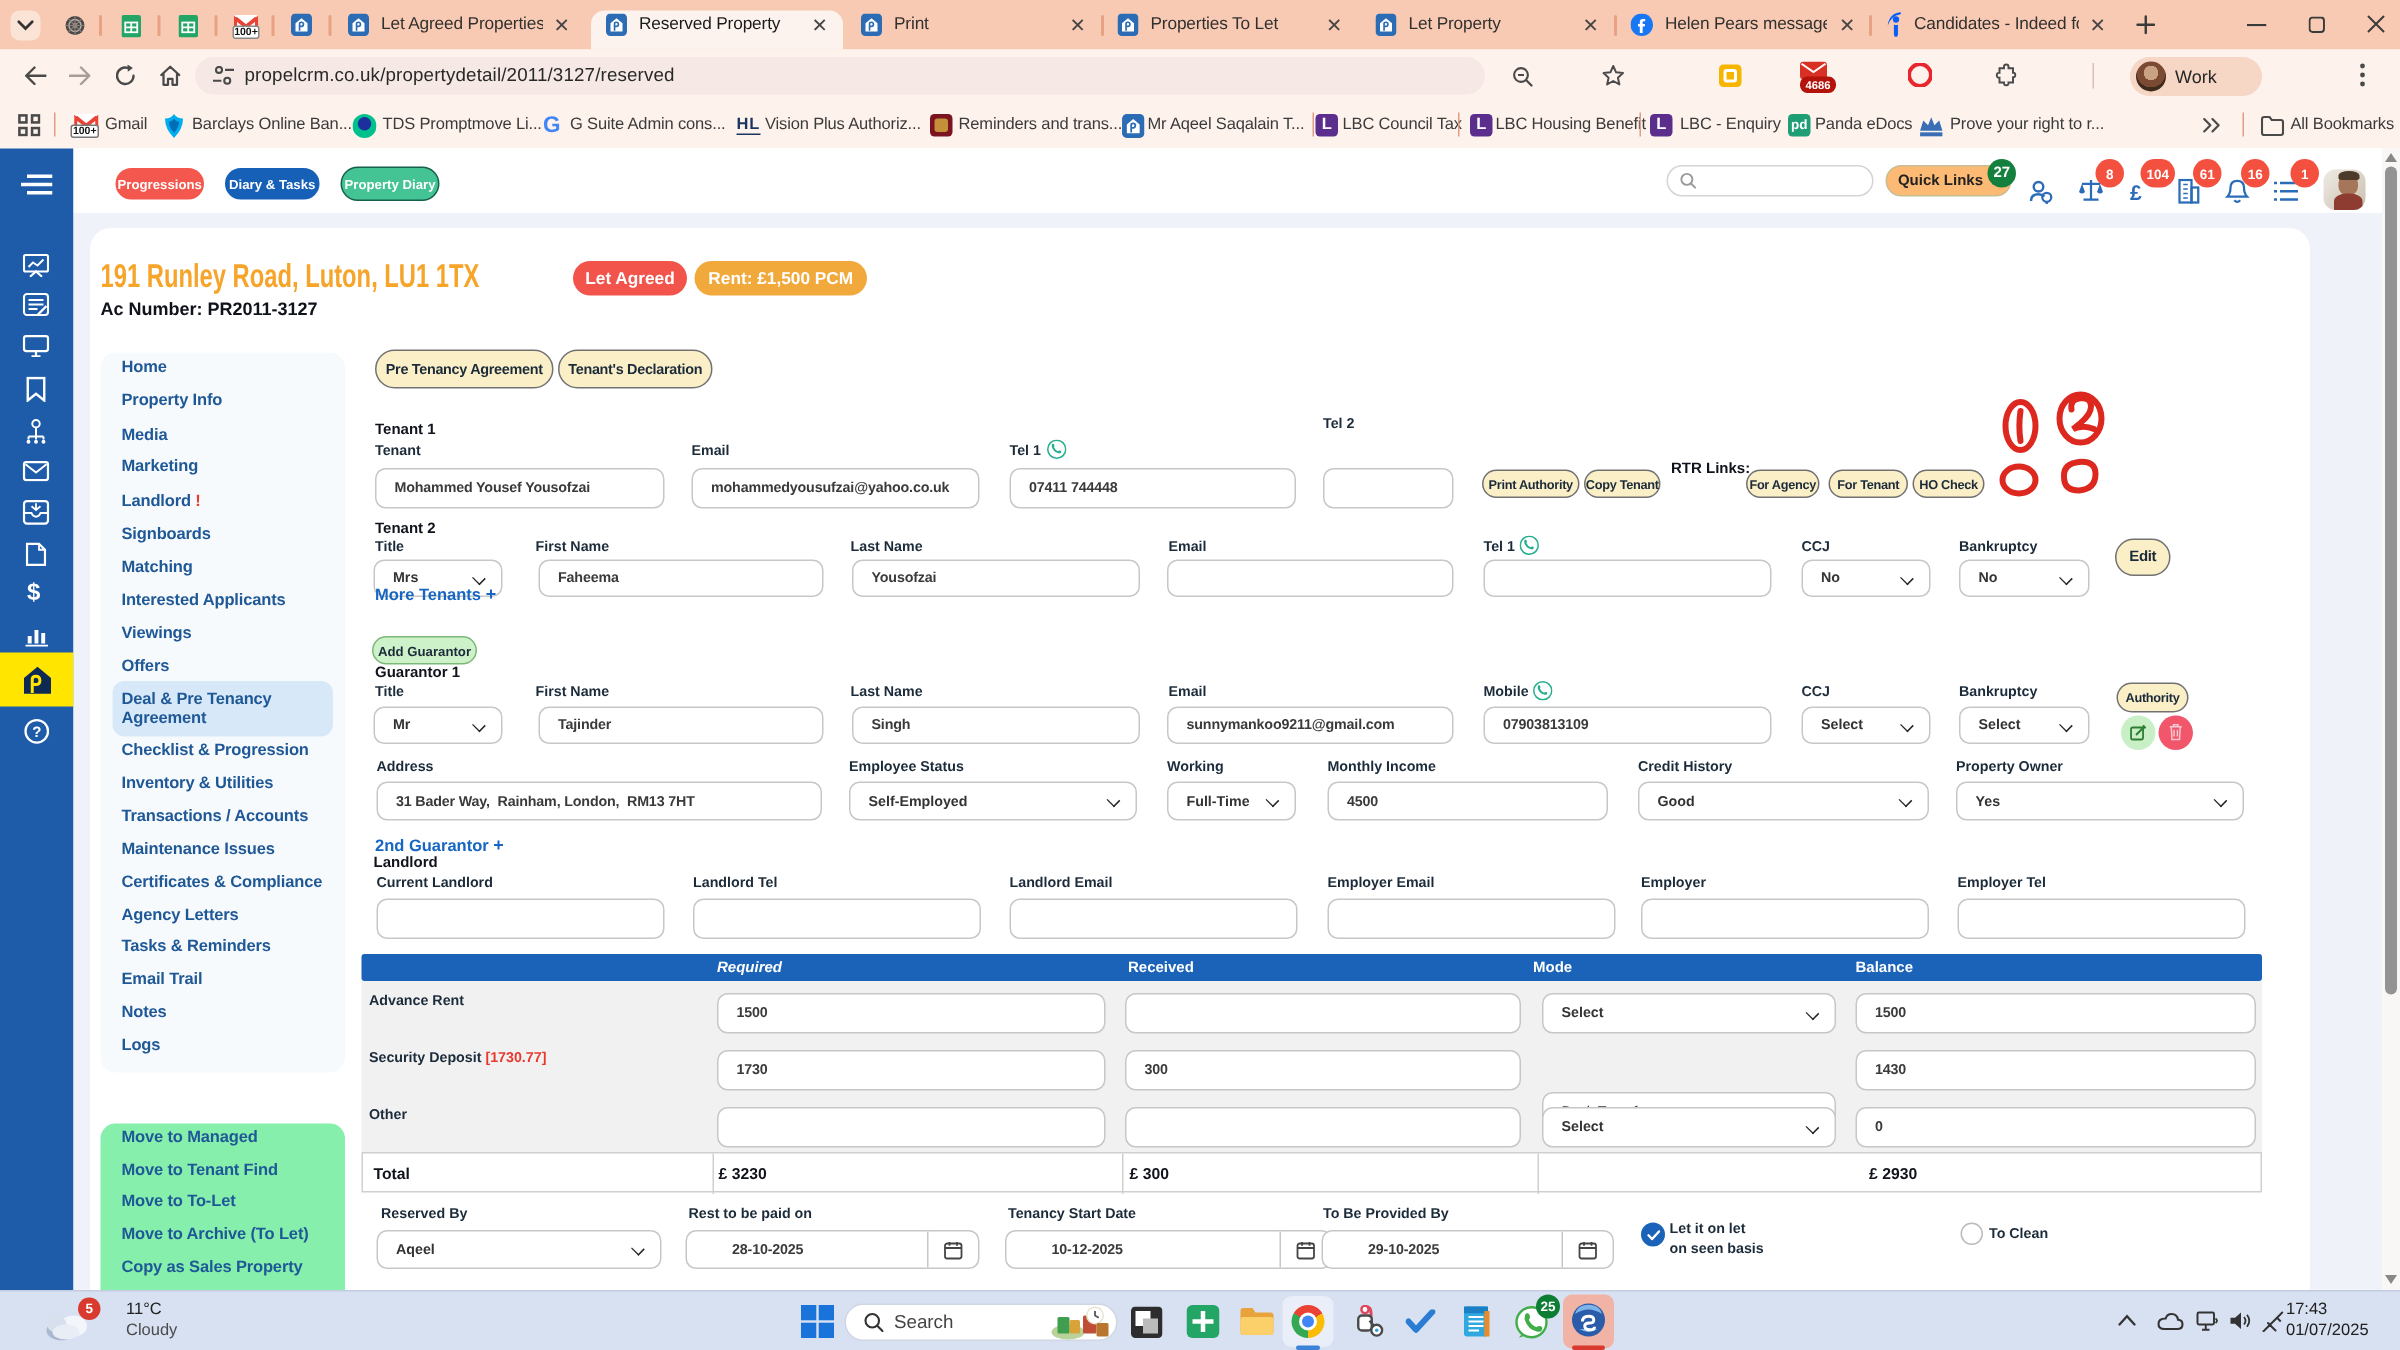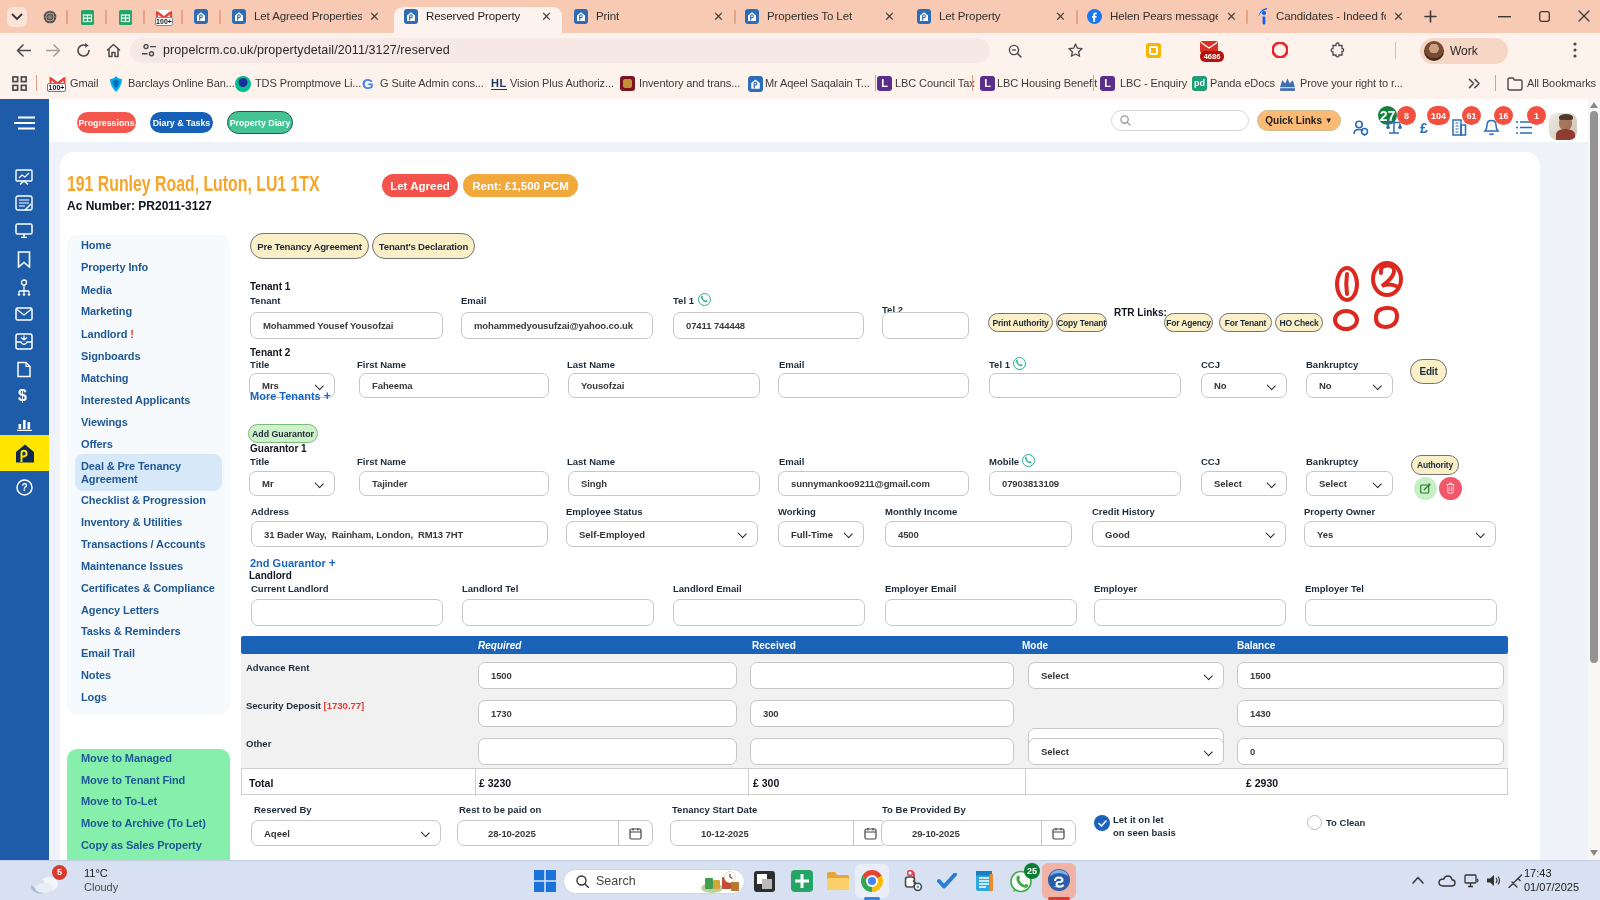--- a/index.html
+++ b/index.html
@@ -240,21 +240,21 @@
       <circle cx="8" cy="8" r="8" fill="#00c08b"></circle>
       <circle cx="8" cy="6.5" r="4.5" fill="#1b2f9e"></circle>
     </svg>
   <div class="bm" style="left:255px;">TDS Promptmove Li...</div>
   <div class="abs" style="left:362px;top:7px;font-size:15px;font-weight:700;color:#4285f4;">G</div>
   <div class="bm" style="left:380px;">G Suite Admin cons...</div>
   <div class="abs" style="left:491px;top:10px;font-size:11px;font-weight:700;color:#1a355e;border-bottom:1.5px solid #1a355e;line-height:11px;letter-spacing:0.5px;">HL</div>
   <div class="bm" style="left:510px;">Vision Plus Authoriz...</div>
   <div class="bmicon" style="left:620px;background:#7a1420;"></div>
   <div class="abs" style="left:623px;top:11px;width:9px;height:9px;border-radius:2px;background:#c5903a;"></div>
-  <div class="bm" style="left:639px;">Inventory and trans...</div>
+  <div class="bm" style="left:639px;">Reminders and trans...</div>
   <svg class="abs" style="left:748px;top:8px;" width="15" height="16" viewBox="0 0 14 15">
       <rect width="14" height="15" rx="3" fill="#2b6cb5"></rect>
       <path d="M3 6.5 L7 3.2 L11 6.5 L11 12 L3 12 Z" fill="#fff"></path>
       <path d="M5.7 11.5 V6.8 Q5.7 5.8 6.9 5.8 Q8.3 5.8 8.3 7.2 Q8.3 8.6 6.9 8.6 L5.7 8.6" stroke="#2b6cb5" stroke-width="1.1" fill="none"></path>
     </svg>
   <div class="bm" style="left:765px;">Mr Aqeel Saqalain T...</div>
   <div class="abs" style="left:875px;top:7px;width:1px;height:16px;background:#e09d85;"></div>
   <div class="bmicon" style="left:877px;background:#5b2d8c;color:#fff;font-size:11px;font-weight:700;text-align:center;line-height:15px;">L</div>
   <div class="bm" style="left:895px;">LBC Council Tax</div>
   <div class="abs" style="left:972px;top:7px;width:1px;height:16px;background:#e09d85;"></div>
@@ -363,21 +363,21 @@
     </svg>
 
   <div class="abs" style="left:1208px;top:11px;width:84px;height:21px;background:#fdba74;border:1px solid #c9bd92;border-radius:11px;font-size:10px;font-weight:700;color:#222;display:flex;align-items:center;justify-content:center;">Quick Links&nbsp;<span style="font-size:8px;">▼</span></div>
 
   <svg class="abs" style="left:1303px;top:20px;" width="17" height="17" viewBox="0 0 17 17">
       <circle cx="7" cy="5.5" r="3.2" fill="none" stroke="#2b6cb8" stroke-width="1.6"></circle>
       <path d="M2 15 Q2 10.5 7 10.5 Q9.5 10.5 11 12" stroke="#2b6cb8" stroke-width="1.6" fill="none"></path>
       <circle cx="12.5" cy="12.5" r="3" fill="none" stroke="#2b6cb8" stroke-width="1.5"></circle>
       <path d="M12.5 15.5 L12.5 17" stroke="#2b6cb8" stroke-width="1.5"></path>
     </svg>
-  <div class="pill" style="left:1329px;top:7px;width:19px;height:19px;background:#15803d;font-size:14px;">27</div>
+  <div class="pill" style="left:1276px;top:7px;width:19px;height:19px;background:#15803d;font-size:10px;">27</div>
   <svg class="abs" style="left:1336px;top:20px;" width="18" height="17" viewBox="0 0 18 17">
       <path d="M9 1 V14 M4 14 H14 M3 3.5 H15" stroke="#2b6cb8" stroke-width="1.5"></path>
       <path d="M3 3.5 L1 9 Q3 11 5 9 Z M15 3.5 L13 9 Q15 11 17 9 Z" fill="#2b6cb8"></path>
     </svg>
   <div class="pill" style="left:1348px;top:7px;width:19px;height:19px;background:#f4503f;font-size:9px;">8</div>
   <svg class="abs" style="left:1369px;top:20px;" width="16" height="17" viewBox="0 0 16 17">
       <text x="2" y="14" font-size="14" font-weight="bold" fill="#2b6cb8" font-family="Liberation Sans">£</text>
     </svg>
   <div class="pill" style="left:1378px;top:7px;width:23px;height:19px;background:#f4503f;font-size:9px;">104</div>
   <svg class="abs" style="left:1402px;top:20px;" width="16" height="17" viewBox="0 0 16 17">
@@ -448,21 +448,21 @@
   <div class="ypill" style="left:312px;top:81px;width:103px;height:26px;font-size:9.6px;">Tenant's Declaration</div>
 
   <div class="bhead" style="left:190px;top:129px;">Tenant 1</div>
   <div class="lbl" style="left:190px;top:143px;">Tenant</div>
   <div class="lbl" style="left:401px;top:143px;">Email</div>
   <div class="lbl" style="left:613px;top:143px;">Tel 1</div>
   <svg class="abs" style="left:638px;top:141px;" width="13" height="13" viewBox="0 0 13 13">
         <circle cx="6.5" cy="6.5" r="6" fill="none" stroke="#27ae8f" stroke-width="1"></circle>
         <path d="M3.2 3.6 Q3 3 3.8 2.8 Q4.6 2.6 4.8 3.4 Q5.2 4.6 4.6 5 Q5.4 7 7.4 7.8 Q8 7 9 7.4 Q9.8 7.8 9.4 8.6 Q9 9.4 7.8 9.2 Q4.4 8.6 3.2 5 Z" fill="#27ae8f"></path>
       </svg>
-  <div class="lbl" style="left:822px;top:125px;margin-top:27px;">Tel 2</div>
+  <div class="lbl" style="left:822px;top:125px;">Tel 2</div>
   <div class="inp" style="left:190px;top:160px;width:193px;height:27px;">Mohammed Yousef Yousofzai</div>
   <div class="inp" style="left:401px;top:160px;width:192px;height:27px;">mohammedyousufzai@yahoo.co.uk</div>
   <div class="inp" style="left:613px;top:160px;width:191px;height:27px;">07411 744448</div>
   <div class="inp" style="left:822px;top:160px;width:87px;height:27px;"></div>
   <div class="ypill" style="left:928px;top:161px;width:65px;height:19px;font-size:8.5px;">Print Authority</div>
   <div class="ypill" style="left:996px;top:161px;width:51px;height:19px;font-size:8.5px;">Copy Tenant</div>
   <div class="bhead" style="left:1054px;top:155px;font-size:10px;">RTR Links:</div>
   <div class="ypill" style="left:1104px;top:161px;width:49px;height:19px;font-size:8.5px;">For Agency</div>
   <div class="ypill" style="left:1159px;top:161px;width:53px;height:19px;font-size:8.5px;">For Tenant</div>
   <div class="ypill" style="left:1215px;top:161px;width:48px;height:19px;font-size:8.5px;">HO Check</div>

